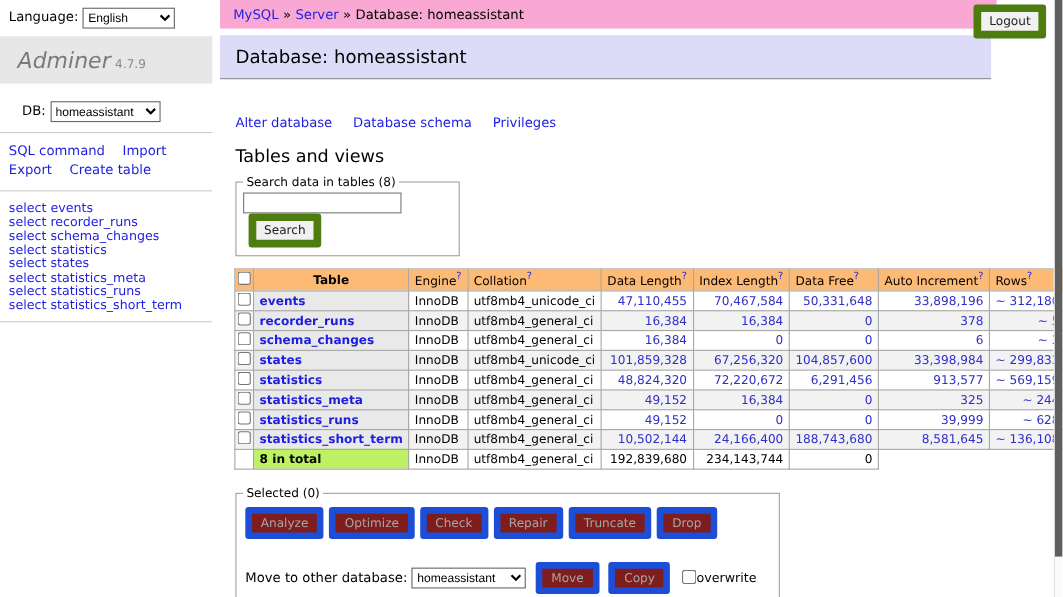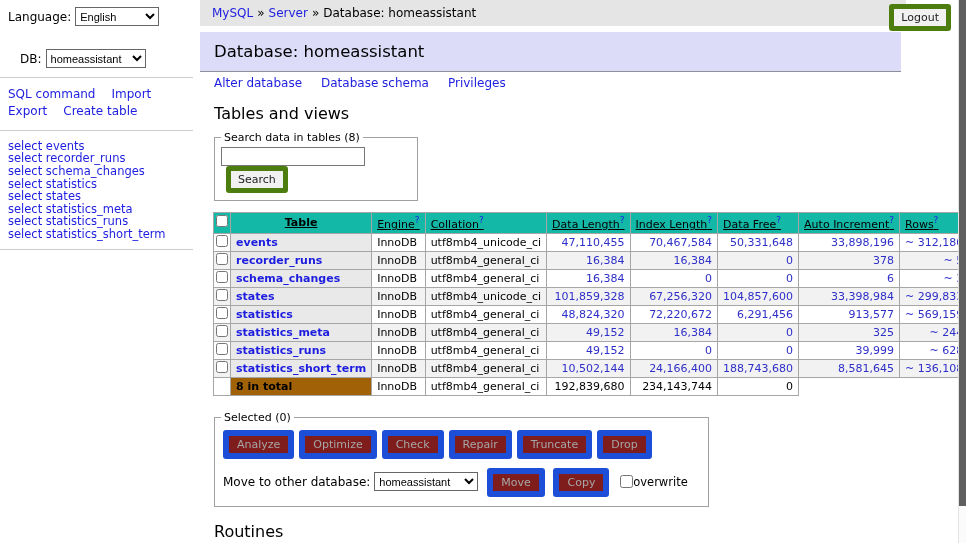--- a/index.html
+++ b/index.html
@@ -26,85 +26,88 @@
   .db-row select { width: 100px; height: 19px; font-size: 11px; margin-left: 4px;
     border: 1px solid #666; background: #fff; }
   .side-hr { border: 0; border-top: 1px solid #ccc; height: 0; }
   .side-actions { padding: 8px 8px 9px 8px; line-height: 1.45; font-size: 12px; }
   .side-actions a { margin-right: 16px; }
   .side-tables { padding: 9px 8px 8px 8px; }
   .side-tables a { display: block; font-size: 11.5px; line-height: 12.6px; }
 
   
   .main { position: absolute; left: 200px; top: 0; width: 706px; }
-  .breadcrumb { background: #e5e5e5; height: 26px; padding: 6px 12px; font-size: 12px; }
+  .breadcrumb { background: #f9a8d4; height: 26px; padding: 6px 12px; font-size: 12px; }
   .breadcrumb .sep { color: #000; margin: 0 4px; }
   .logout-wrap { position: absolute; top: 4px; right: 15px; }
   button { font-family: "DejaVu Sans", "Liberation Sans", sans-serif; }
   .btn {
     font-size: 11px; color: #222; background: #f1f1f1;
-    border: 5px solid #4d7c0f; border-radius: 3px; padding: 2px 7px; cursor: pointer;
+    border: 7px solid #4d7c0f; border-radius: 3px; padding: 2px 7px; cursor: pointer;
   }
   .btn-disabled {
     font-size: 11px; color: #a6a6a6; background: #7f1d1d;
     border: 6px solid #1d4ed8; border-radius: 3px; padding: 2px 7px;
   }
   h2.page-title {
     margin-top: 6px; background: #dcdcf8; border-bottom: 1px solid #8f8f9b;
     padding: 10px 14px; font-size: 16.5px; font-weight: normal; width: 701px;
   }
-  .db-links { padding: 4px 14px 0 14px; }
+  .db-links { padding: 32px 14px 0 14px; }
   .db-links a { margin-right: 19px; }
   h3.sec { font-size: 16px; font-weight: normal; margin: 14px 0 0 14px; }
 
   fieldset { border: 1px solid #a0a0a0; margin: 8px 0 0 14px; padding: 3px 20px 7px 6px; }
   legend { font-size: 11px; padding: 0 3px; }
   .search-fs { width: 204px; }
   .search-fs input[type="text"] { width: 144px; height: 19px; border: 1px solid #777; font-size: 11px; padding: 0 3px; }
   .search-fs .btn { margin-left: 5px; }
 
   
   table.db-table { border-collapse: collapse; margin: 11px 0 0 13px; font-size: 11px; }
   .db-table th, .db-table td { border: 1px solid #a6a6a6; padding: 2px 5px; height: 18px; white-space: nowrap; }
-  .db-table thead th { background: #14b8a6; font-weight: normal; text-align: left; text-decoration: underline; }
+  .db-table thead th { background: #fdba74; font-weight: normal; text-align: left; }
   .db-table thead th.c-name { font-weight: bold; text-align: center; }
   .db-table thead th.c-check, .db-table td.c-check { text-align: center; padding: 1px 2px; }
   .db-table sup { color: #1d1de0; font-size: 9px; }
   .db-table tbody th.row-name { background: #e9e9e9; text-align: left; }
   .db-table tbody th.row-name a { font-weight: bold; }
   .db-table tbody tr.even td { background: #f2f2f2; }
   .db-table td.num { text-align: right; color: #2e2ec8; }
-  .db-table tr.total th.row-name { background: #a16207; font-weight: bold; }
+  .db-table tr.total th.row-name { background: #bef264; font-weight: bold; }
   .db-table tr.total td { background: #fff; }
   .db-table tr.total td.num { color: #000; }
   .db-table input[type="checkbox"] { width: 12px; height: 12px; margin: 0; }
 
   .selected-fs { width: 403px; margin-top: 15px; }
   .sel-buttons { padding: 3px 0 4px 2px; }
   .sel-buttons .btn-disabled { margin-right: 5px; padding: 2px 8px; }
   .move-row { padding: 5px 0 2px 2px; white-space: nowrap; font-size: 12px; }
   .move-row select { width: 104px; height: 19px; font-size: 11px; border: 1px solid #666; background: #fff; margin-left: 4px; }
-  .move-row .btn-disabled { margin-left: 5px; padding: 2px 8px; }
+  .move-row .btn-disabled { margin-left: 5px; padding: 2px 8px; margin-top: 12px; }
   .move-row label { margin-left: 7px; font-size: 11.5px; }
   .move-row input[type="checkbox"] { vertical-align: -2px; }
 
   .create-links { margin: 16px 0 0 14px; }
   .create-links a { margin-right: 19px; }
   h3.routines { margin-top: 15px; }
 
   
   .scrollbar { position: absolute; right: 0; top: 0; width: 8px; height: 543px; background: #fbfbfb; border-left: 1px solid #e3e3e3; }
   .scrollbar .thumb { width: 100%; height: 506px; background: #5f5f5f; }
 </style>
 </head>
 <body>
 
 <div class="sidebar">
   <div class="lang-row">
     <span>Language:</span><select><option>English</option></select>
+  </div>
+  <div class="brand-bar">
+    <span class="brand">Adminer</span><span class="version">4.7.9</span>
   </div>
   <div class="db-row">
     <span>DB:</span><select><option>homeassistant</option></select>
   </div>
   <hr class="side-hr">
   <div class="side-actions" id="side-actions">
       <div><a>SQL command</a><a>Import</a></div>
       <div><a>Export</a><a>Create table</a></div>
     </div>
   <hr class="side-hr">

